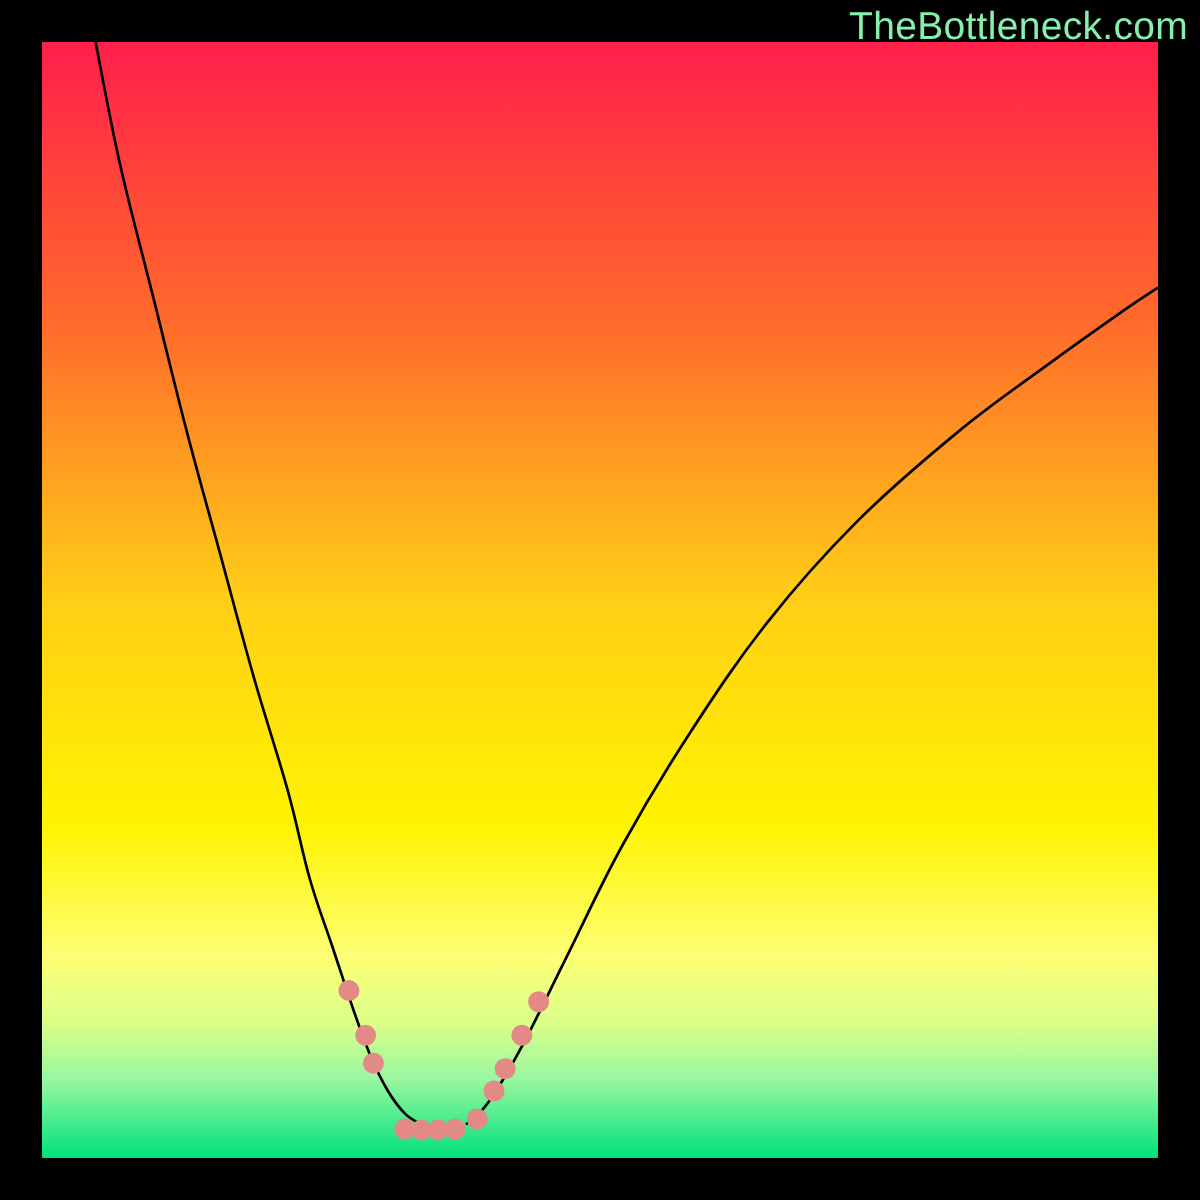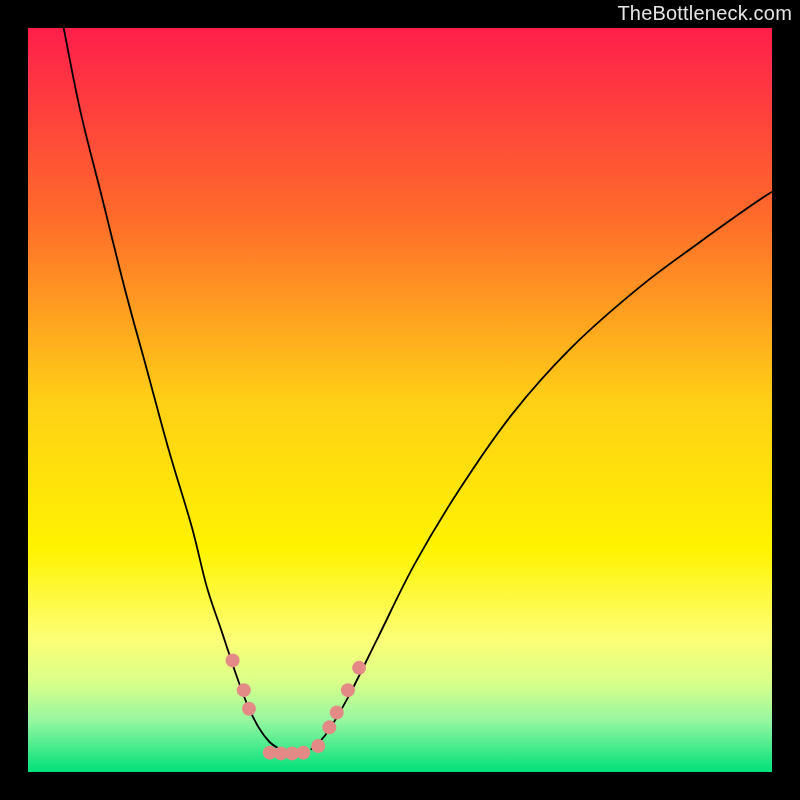--- a/index.html
+++ b/index.html
@@ -24,22 +24,22 @@
     top: 28px;
     left: 28px;
     width: 744px;
     height: 744px;
     overflow: hidden;
   }
   .attribution {
     position: absolute;
     top: 2px;
     right: 8px;
-    color: #e5e5e5;
-    font-size: 20px;
+    color: #86efac;
+    font-size: 26px;
     font-weight: 500;
     letter-spacing: 0.2px;
   }
   svg {
     display: block;
   }
 </style>
 </head>
 <body>
 

